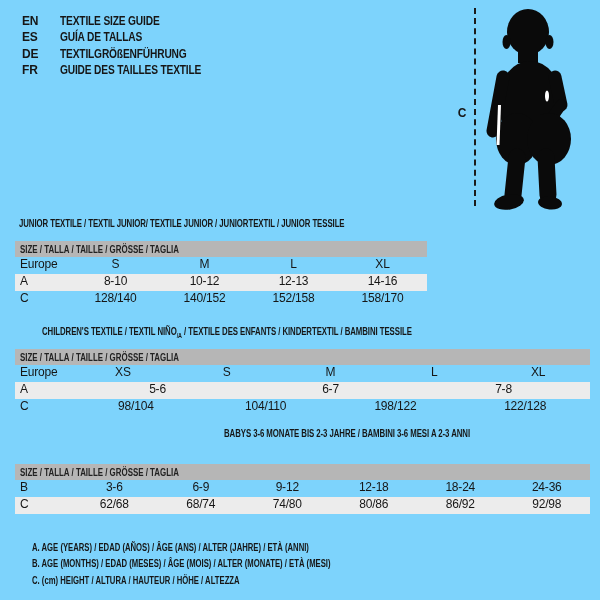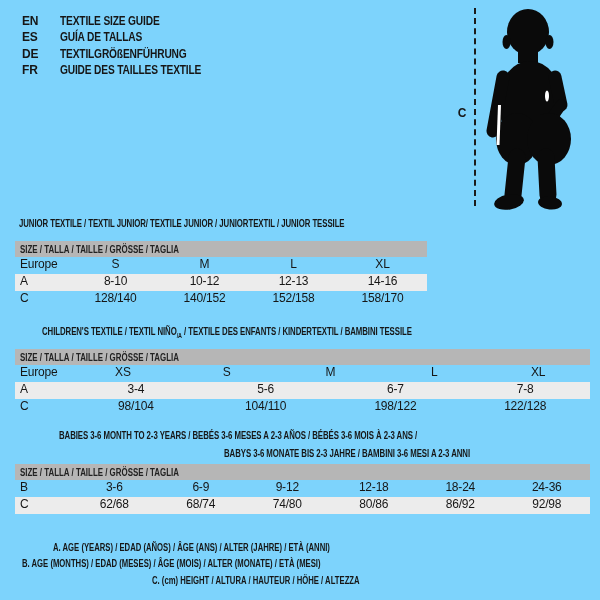--- a/index.html
+++ b/index.html
@@ -36,21 +36,21 @@
   #t1 .tgrid, #t2 .tgrid{top:29px;}
   #t3 .tgrid{top:40px;}
   .thead{height:16px;line-height:16px;background:#b6b6b6;padding-left:5px;
          font-size:11px;font-weight:700;color:#222;}
   .trow{display:flex;align-items:flex-start;height:17px;font-size:12px;letter-spacing:-.2px;}
   .trow.shaded{background:#ececec;}
   .tlab{flex:0 0 51px;padding-left:5px;text-align:left;}
   .tcell{flex:1;text-align:center;}
 
   
-  .notes{position:absolute;left:22px;top:539px;text-align:right;}
+  .notes{position:absolute;left:32px;top:539px;}
   .note-line{line-height:16.4px;font-size:11px;font-weight:700;}
 </style>
 </head>
 <body>
 
 <div class="canvas">
 
   <div class="lang-block">
     <div class="lang-row">
       <span class="lang-code">EN</span>
@@ -132,37 +132,35 @@
       <div class="trow">
         <span class="tlab">Europe</span>
         <span class="tcell">XS</span>
         <span class="tcell">S</span>
         <span class="tcell">M</span>
         <span class="tcell">L</span>
         <span class="tcell">XL</span>
       </div>
       <div class="trow shaded">
         <span class="tlab">A</span>
-        <span class="tcell">3-4</span>
         <span class="tcell">5-6</span>
         <span class="tcell">6-7</span>
         <span class="tcell">7-8</span>
       </div>
       <div class="trow">
         <span class="tlab">C</span>
         <span class="tcell">98/104</span>
         <span class="tcell">104/110</span>
         <span class="tcell">198/122</span>
         <span class="tcell">122/128</span>
       </div>
     </div>
   </section>
 
   <section class="tbl" id="t3">
-    <h2 class="ttitle"><span class="cond sx68">BABIES 3-6 MONTH TO 2-3 YEARS / BEBÉS 3-6 MESES A 2-3 AÑOS / BÉBÉS 3-6 MOIS À 2-3 ANS /</span></h2>
     <h2 class="ttitle" style="margin-top:2px;"><span class="cond sx68">BABYS 3-6 MONATE BIS 2-3 JAHRE / BAMBINI 3-6 MESI A 2-3 ANNI</span></h2>
     <div class="tgrid">
       <div class="thead"><span class="cond sx72">SIZE / TALLA / TAILLE / GRÖSSE / TAGLIA</span></div>
       <div class="trow">
         <span class="tlab">B</span>
         <span class="tcell">3-6</span>
         <span class="tcell">6-9</span>
         <span class="tcell">9-12</span>
         <span class="tcell">12-18</span>
         <span class="tcell">18-24</span>

